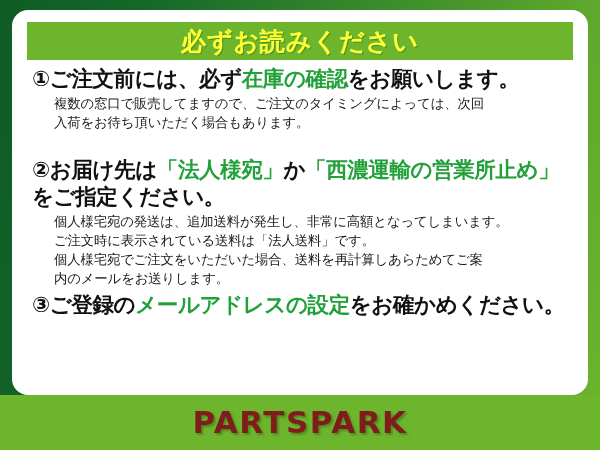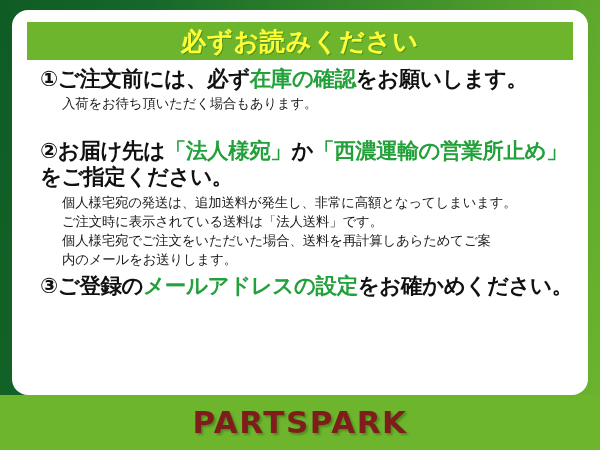--- a/index.html
+++ b/index.html
@@ -60,21 +60,21 @@
     white-space: nowrap;
   }
 
   
   #items {
     position: absolute;
     left: 0;
     top: 56px;
     width: 576px;
     box-sizing: border-box;
-    padding: 0 10px 0 28px;
+    padding: 0 10px 0 20px;
   }
 
   .item {
     margin-bottom: 4px;
   }
 
   .item-heading {
     font-size: 21.5px;
     font-weight: bold;
     color: #111111;
@@ -141,20 +141,21 @@
       <span class="header-title">必ずお読みください</span>
     </div>
 
     <div id="items">
 
       <div class="item" id="item-1">
         <div class="item-heading">
           <span class="num">①</span><span>ご注文前には、必ず</span><span class="hl">在庫の確認</span><span>をお願いします。</span>
         </div>
         <div class="item-body">
+          <div>複数の窓口で販売してますので、ご注文のタイミングによっては、次回</div>
           <div>入荷をお待ち頂いただく場合もあります。</div>
         </div>
       </div>
 
       <div class="item" id="item-2">
         <div class="item-heading wrapped">
           <span class="num">②</span><span>お届け先は</span><span class="hl">「法人様宛」</span><span>か</span><span class="hl">「西濃運輸の営業所止め」</span><span>をご指定ください。</span>
         </div>
         <div class="item-body">
           <div>個人様宅宛の発送は、追加送料が発生し、非常に高額となってしまいます。</div>

